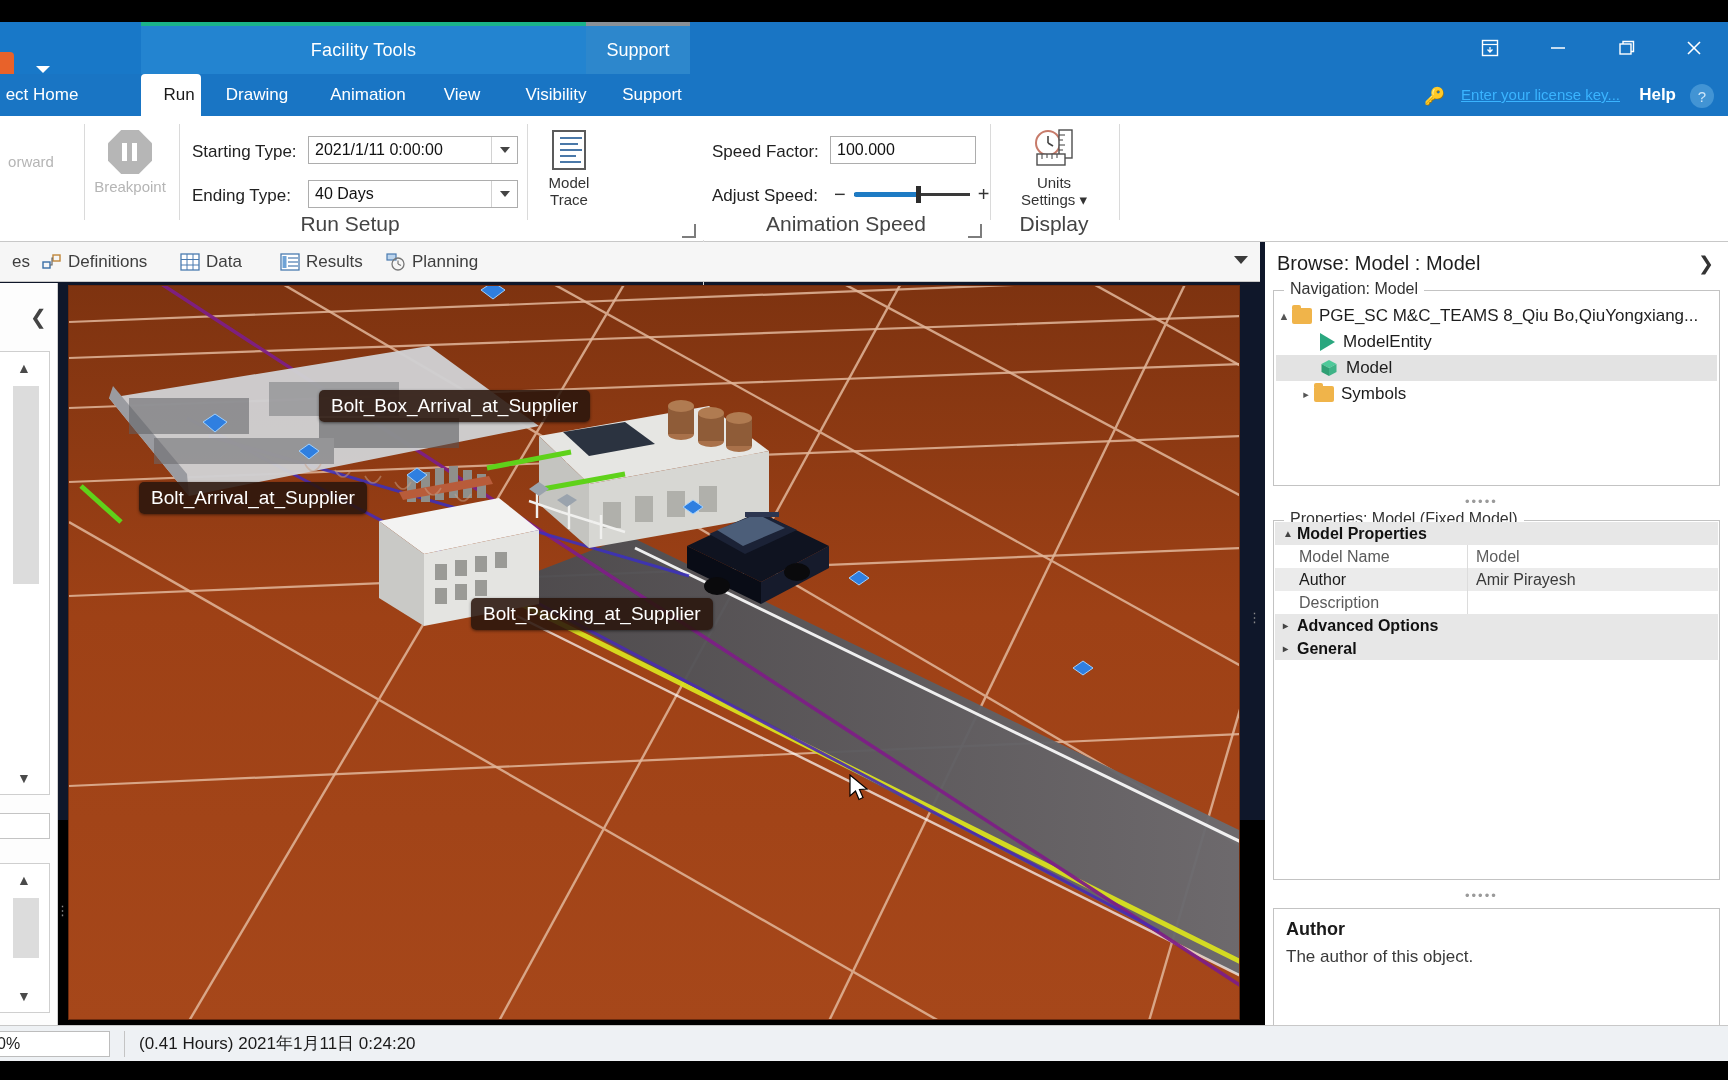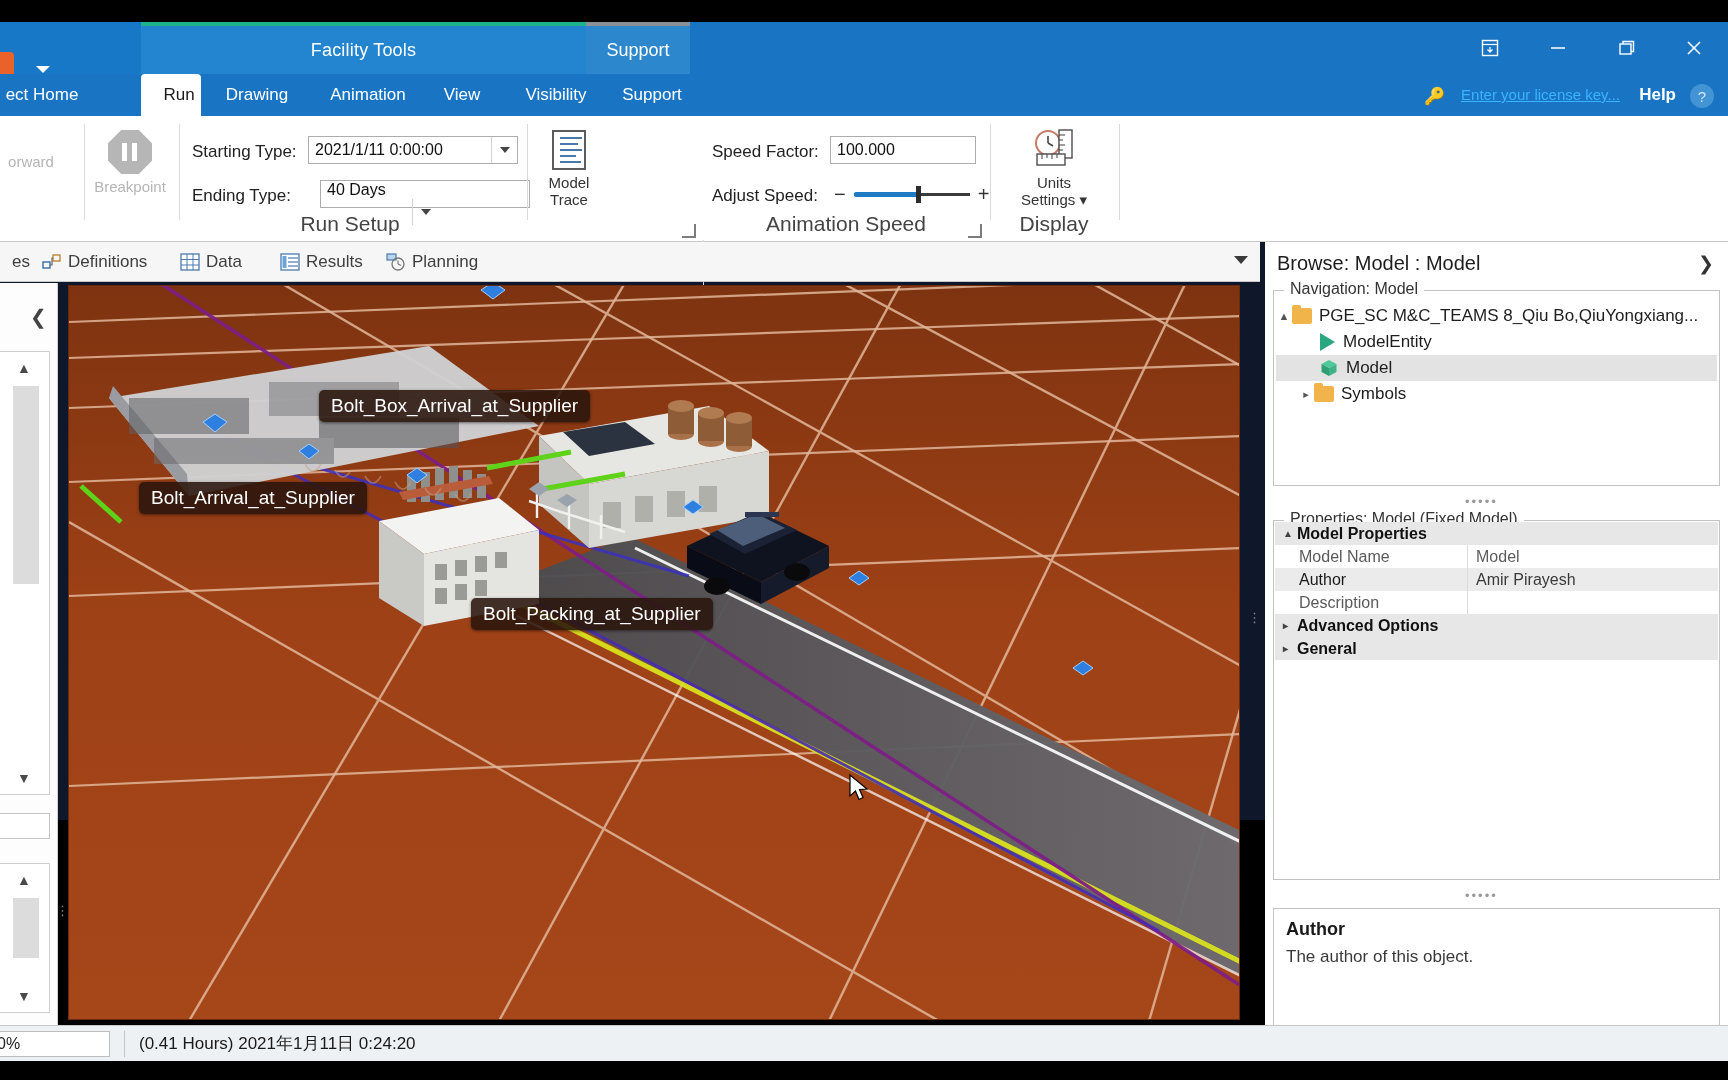--- a/index.html
+++ b/index.html
@@ -356,21 +356,21 @@
 
       <div class="fld-label" style="left:192px; top:26px;">Starting Type:</div>
       <div class="fld-box" style="left:308px; top:20px; width:210px;">
         <input type="text" value="2021/1/11 0:00:00" style="">
         <span class="fld-drop">
             <i class="caret-dn"></i>
           </span>
       </div>
 
       <div class="fld-label" style="left:192px; top:70px;">Ending Type:</div>
-      <div class="fld-box" style="left:320px; top:64px; width:210px;flex-direction:column;">
+      <div class="fld-box" style="left:308px; top:64px; width:210px;">
         <input type="text" value="40 Days" style="">
         <span class="fld-drop">
             <i class="caret-dn"></i>
           </span>
       </div>
 
       <div class="grp-sep" style="left:527px;"></div>
 
       <div class="bigbtn" style="left:534px; top:14px; width:70px;">
         <span class="ico trace-ico">

